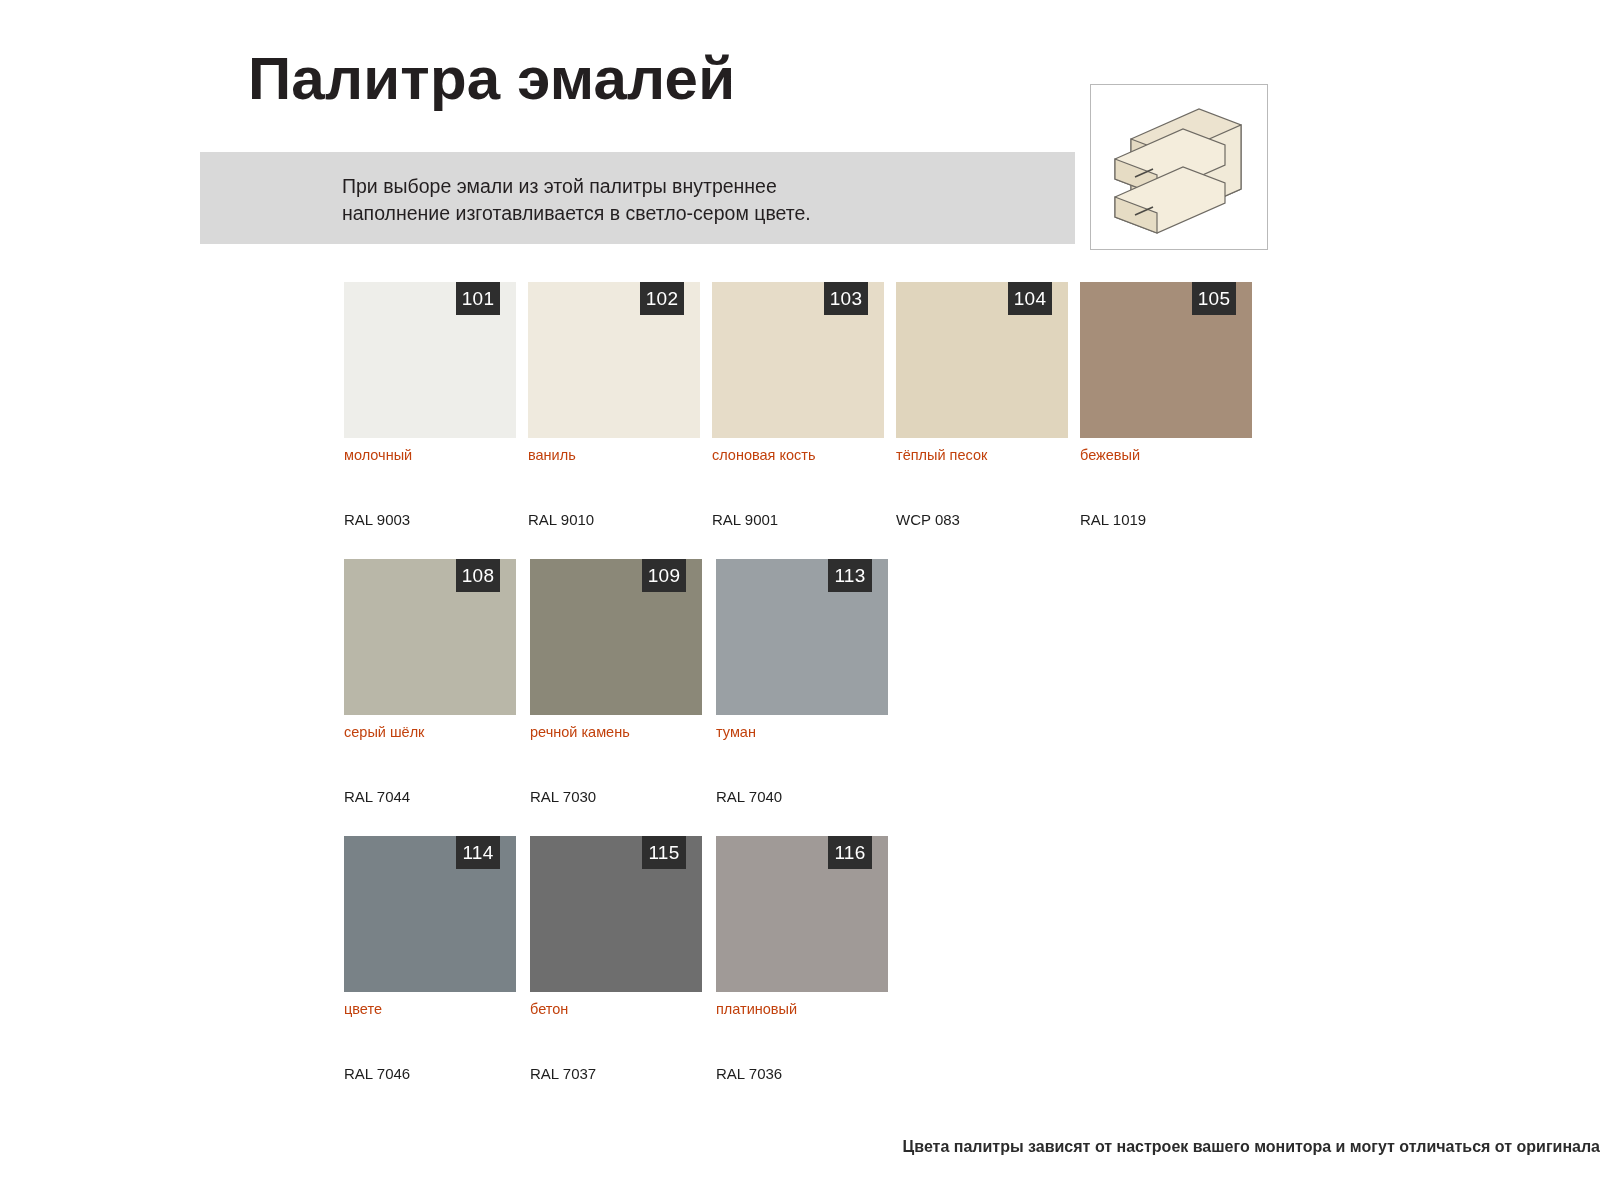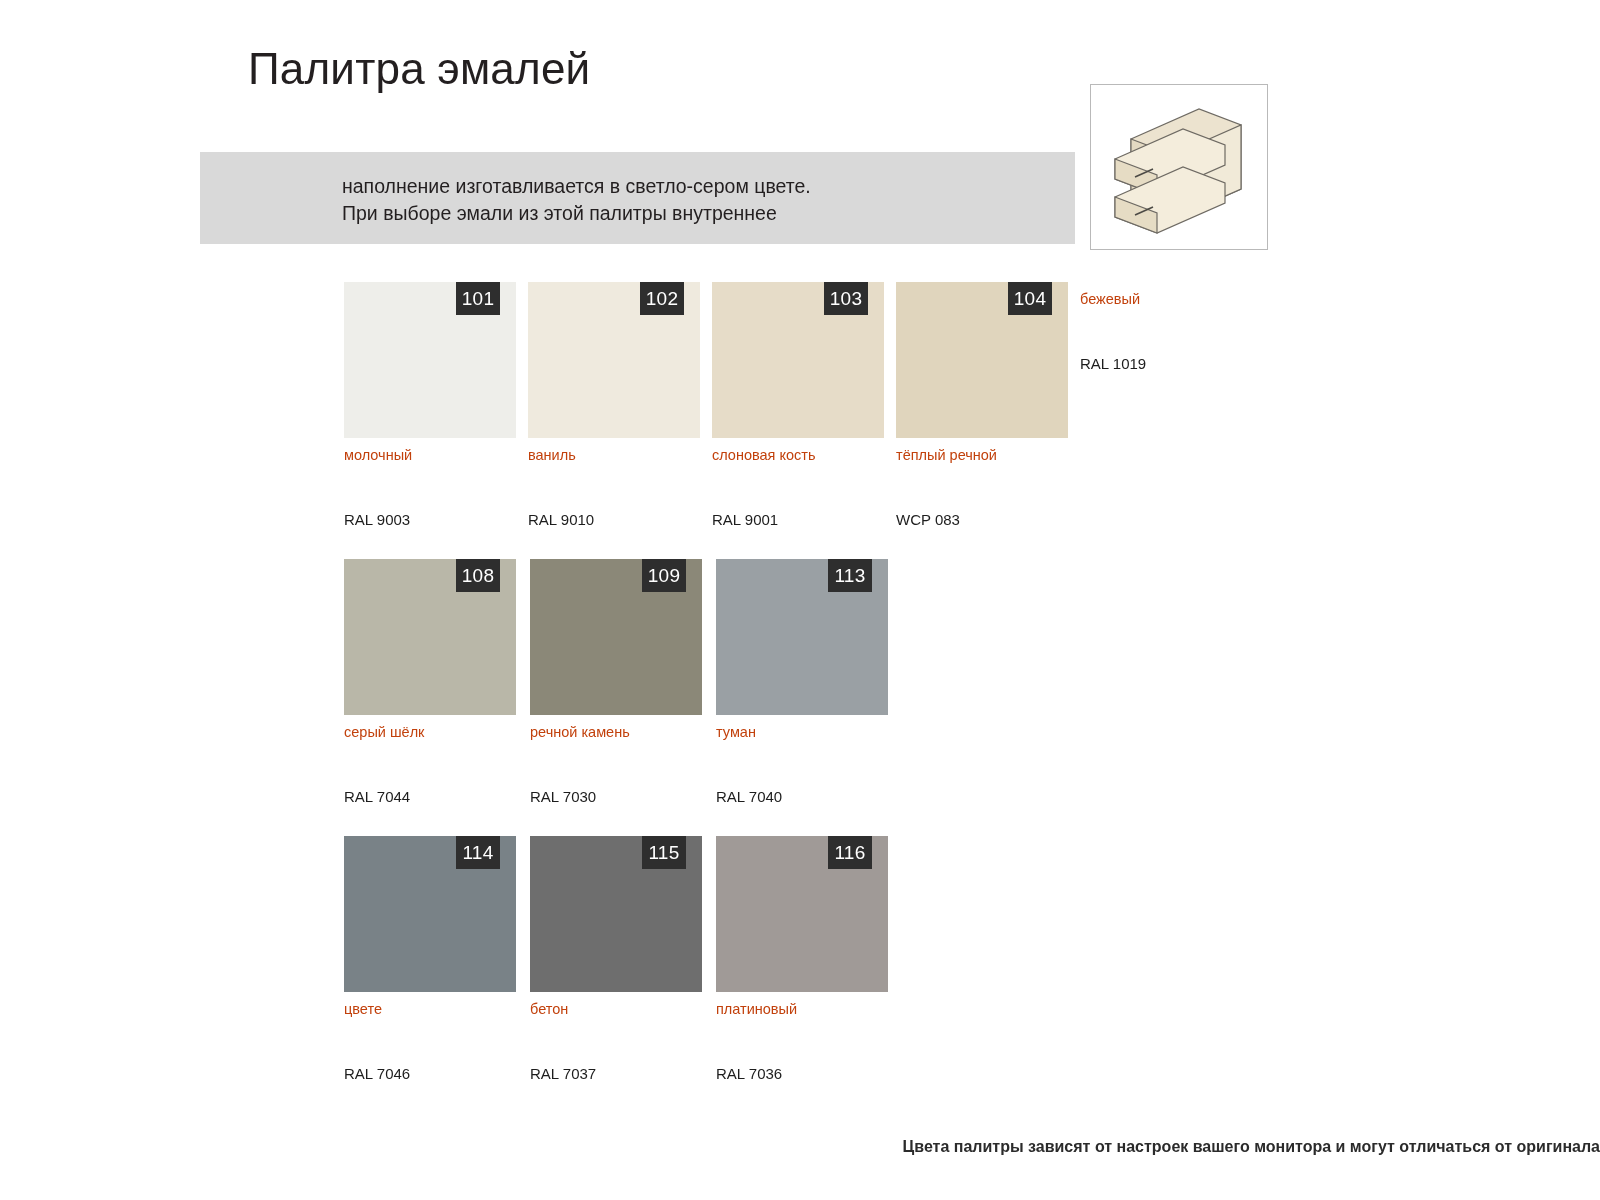--- a/index.html
+++ b/index.html
@@ -20,22 +20,22 @@
     position: relative;
     width: 1600px;
     height: 1200px;
   }
 
   
   .title {
     position: absolute;
     left: 248px;
     top: 44px;
-    font-size: 44px;
-    font-weight: 400;
+    font-size: 60px;
+    font-weight: 700;
     letter-spacing: 0.2px;
     color: #231f20;
     white-space: nowrap;
   }
 
   .note-bar {
     position: absolute;
     left: 200px;
     top: 152px;
     width: 875px;
@@ -167,22 +167,22 @@
 </style>
 </head>
 <body>
 
 <div class="page">
 
   <div class="title">Палитра эмалей</div>
 
   <div class="note-bar"></div>
   <div class="note-text">
+    <span>При выборе эмали из этой палитры внутреннее</span>
     <span>наполнение изготавливается в светло-сером цвете.</span>
-    <span>При выборе эмали из этой палитры внутреннее</span>
   </div>
 
   <div class="illus-box">
     <svg width="176" height="164" viewBox="0 0 176 164">
 
       <polygon points="40,54 108,24 150,40 150,104 82,134 40,118" fill="#ece3cf" stroke="#6e6a63" stroke-width="1.2"></polygon>
       <polygon points="40,54 82,70 82,134 40,118" fill="#e3d9c2" stroke="#6e6a63" stroke-width="1.2"></polygon>
       <polygon points="82,70 150,40 150,104 82,134" fill="#f1ead8" stroke="#6e6a63" stroke-width="1.2"></polygon>
 
       <polygon points="24,74 92,44 134,60 134,80 66,110 24,94" fill="#f4eddc" stroke="#6e6a63" stroke-width="1.2"></polygon>
@@ -227,25 +227,29 @@
           <div class="label-name">слоновая кость</div>
           <div class="label-code">RAL 9001</div>
         </div>
       </div>
       <div class="cell">
         <div class="swatch-wrap">
           <div class="swatch" style="background:#e0d5bd"></div>
           <div class="badge">104</div>
         </div>
         <div class="labels">
-          <div class="label-name">тёплый речной</div>
+          <div class="label-name">тёплый песок</div>
           <div class="label-code">WCP 083</div>
         </div>
       </div>
       <div class="cell">
+        <div class="swatch-wrap">
+          <div class="swatch" style="background:#a68e79"></div>
+          <div class="badge">105</div>
+        </div>
         <div class="labels">
           <div class="label-name">бежевый</div>
           <div class="label-code">RAL 1019</div>
         </div>
       </div>
     </div>
 
     <div class="row">
       <div class="cell">
         <div class="swatch-wrap">

